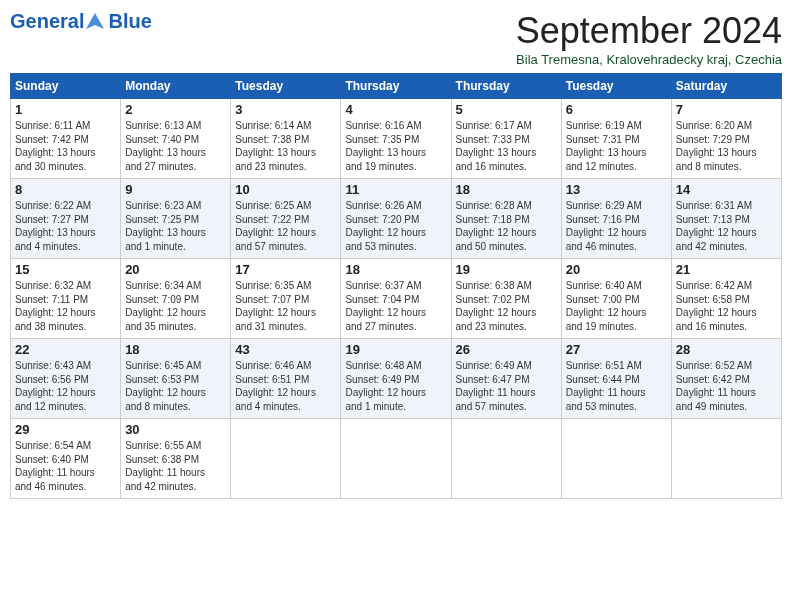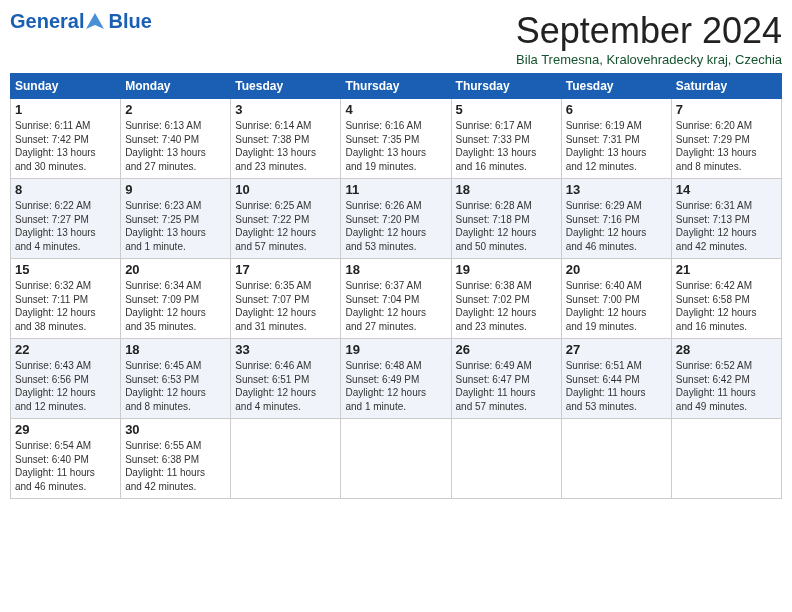--- a/index.html
+++ b/index.html
@@ -208,21 +208,21 @@
       <tr>
         <td>
           <span class="day-num">22</span>
           <div class="cell-text">Sunrise: 6:43 AM<br>Sunset: 6:56 PM<br>Daylight: 12 hours<br>and 12 minutes.</div>
         </td>
         <td>
           <span class="day-num">18</span>
           <div class="cell-text">Sunrise: 6:45 AM<br>Sunset: 6:53 PM<br>Daylight: 12 hours<br>and 8 minutes.</div>
         </td>
         <td>
-          <span class="day-num">33</span>
+          <span class="day-num">43</span>
           <div class="cell-text">Sunrise: 6:46 AM<br>Sunset: 6:51 PM<br>Daylight: 12 hours<br>and 4 minutes.</div>
         </td>
         <td>
           <span class="day-num">19</span>
           <div class="cell-text">Sunrise: 6:48 AM<br>Sunset: 6:49 PM<br>Daylight: 12 hours<br>and 1 minute.</div>
         </td>
         <td>
           <span class="day-num">26</span>
           <div class="cell-text">Sunrise: 6:49 AM<br>Sunset: 6:47 PM<br>Daylight: 11 hours<br>and 57 minutes.</div>
         </td>

